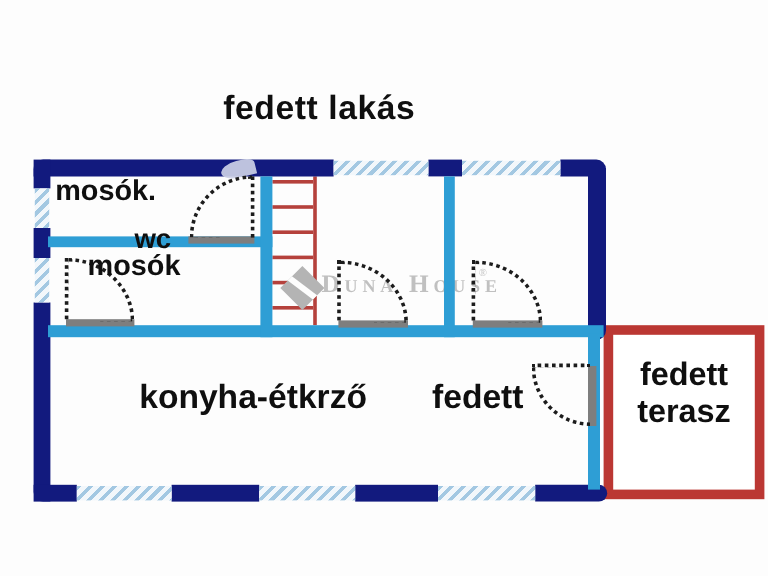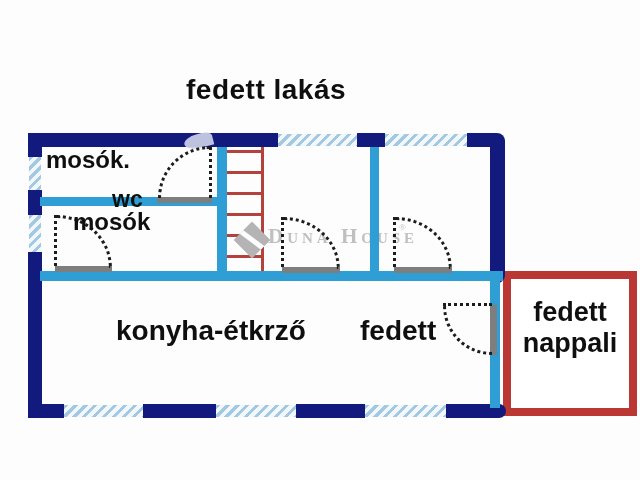--- a/index.html
+++ b/index.html
@@ -136,16 +136,16 @@
   <div class="abs leaf-h" style="left:443px;top:303px;width:49px;"></div>
   <div class="abs arc bl" style="left:443px;top:306px;width:49px;height:49px;"></div>
 
   <div class="abs lbl sz24" style="left:46px;top:148px;">mosók.</div>
   <div class="abs lbl sz23" style="left:112px;top:188px;">wc</div>
   <div class="abs lbl sz24" style="left:73px;top:210px;">mosók</div>
   <div class="abs lbl sz28" style="left:116px;top:317px;">konyha-étkrző</div>
   <div class="abs lbl sz28" style="left:360px;top:317px;">fedett</div>
   <div class="abs terrace-lbl" style="left:503px;top:297px;width:134px;">
     <div>fedett</div>
-    <div>nappali</div>
+    <div>terasz</div>
   </div>
 
 </div>
 
 </body></html>

